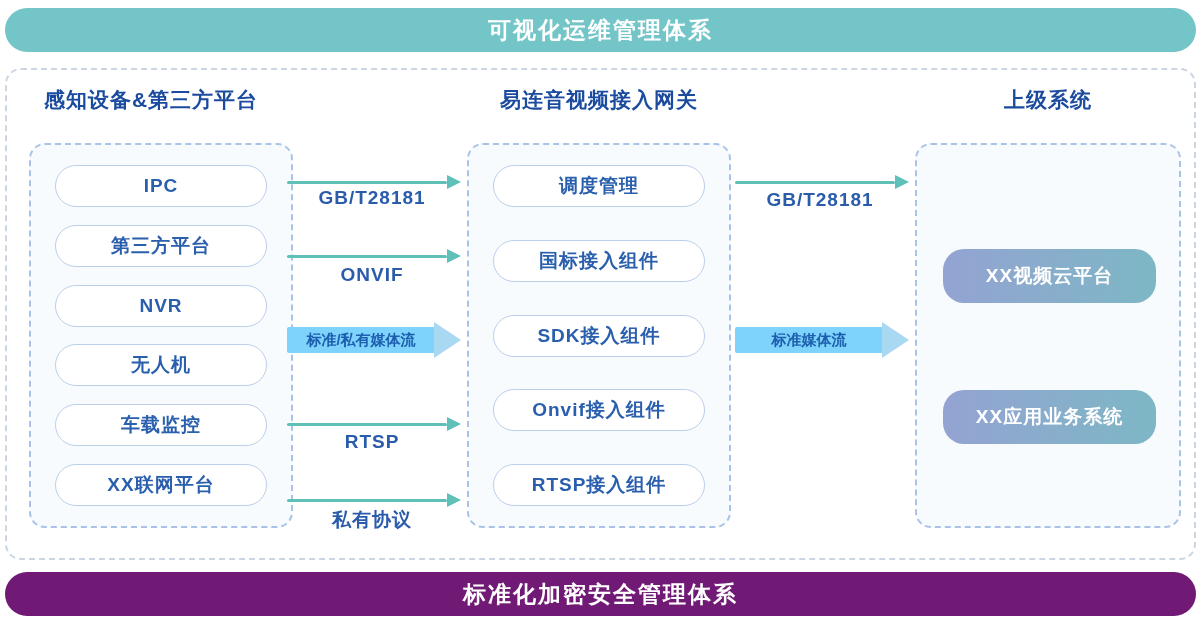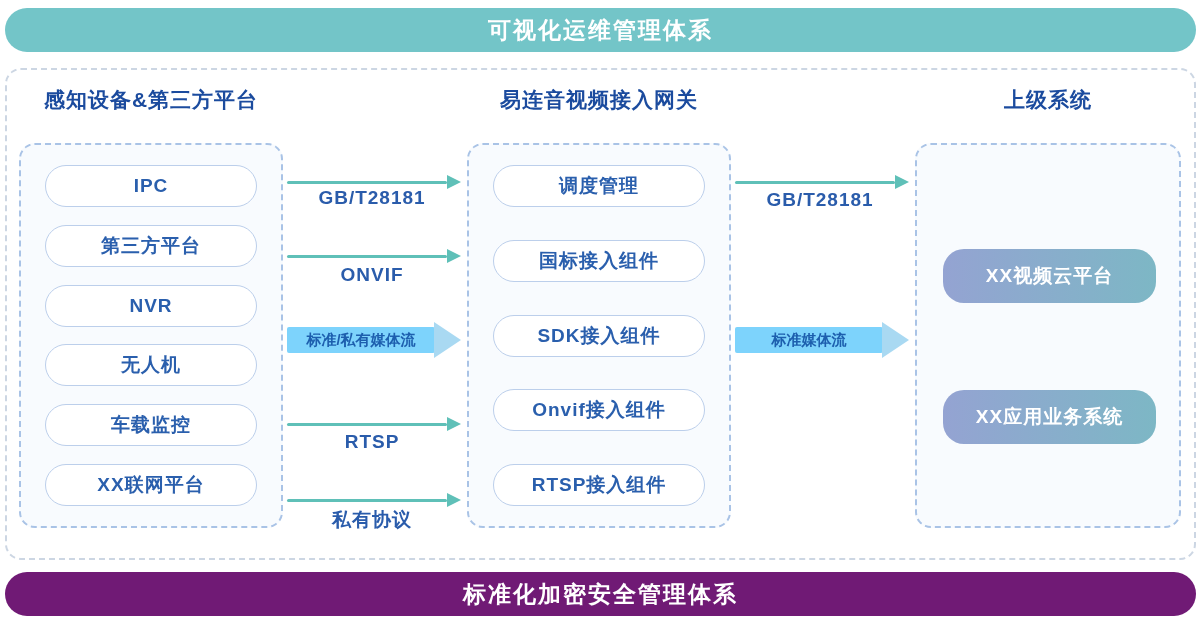--- a/index.html
+++ b/index.html
@@ -32,21 +32,21 @@
   }
   .col-title.left   { left: 19px;  width: 264px; }
   .col-title.middle { left: 467px; width: 264px; }
   .col-title.right  { left: 915px; width: 266px; }
 
   
   .dashed-box {
     position: absolute; top: 143px; height: 385px;
     border: 2px dashed #a9c3e6; border-radius: 16px; background: #f8fbfe;
   }
-  .dashed-box.left   { left: 19px;  width: 264px; }
+  .dashed-box.left   { left: 29px;  width: 264px; }
   .dashed-box.middle { left: 467px; width: 264px; }
   .dashed-box.right  { left: 915px; width: 266px; }
 
   .pill-stack {
     position: absolute; inset: 0; display: flex; flex-direction: column;
     justify-content: space-between; padding: 20px 24px;
   }
   .pill {
     height: 42px; border: 1.5px solid #bccfeb; border-radius: 21px;
     background: #ffffff; display: flex; align-items: center; justify-content: center;

